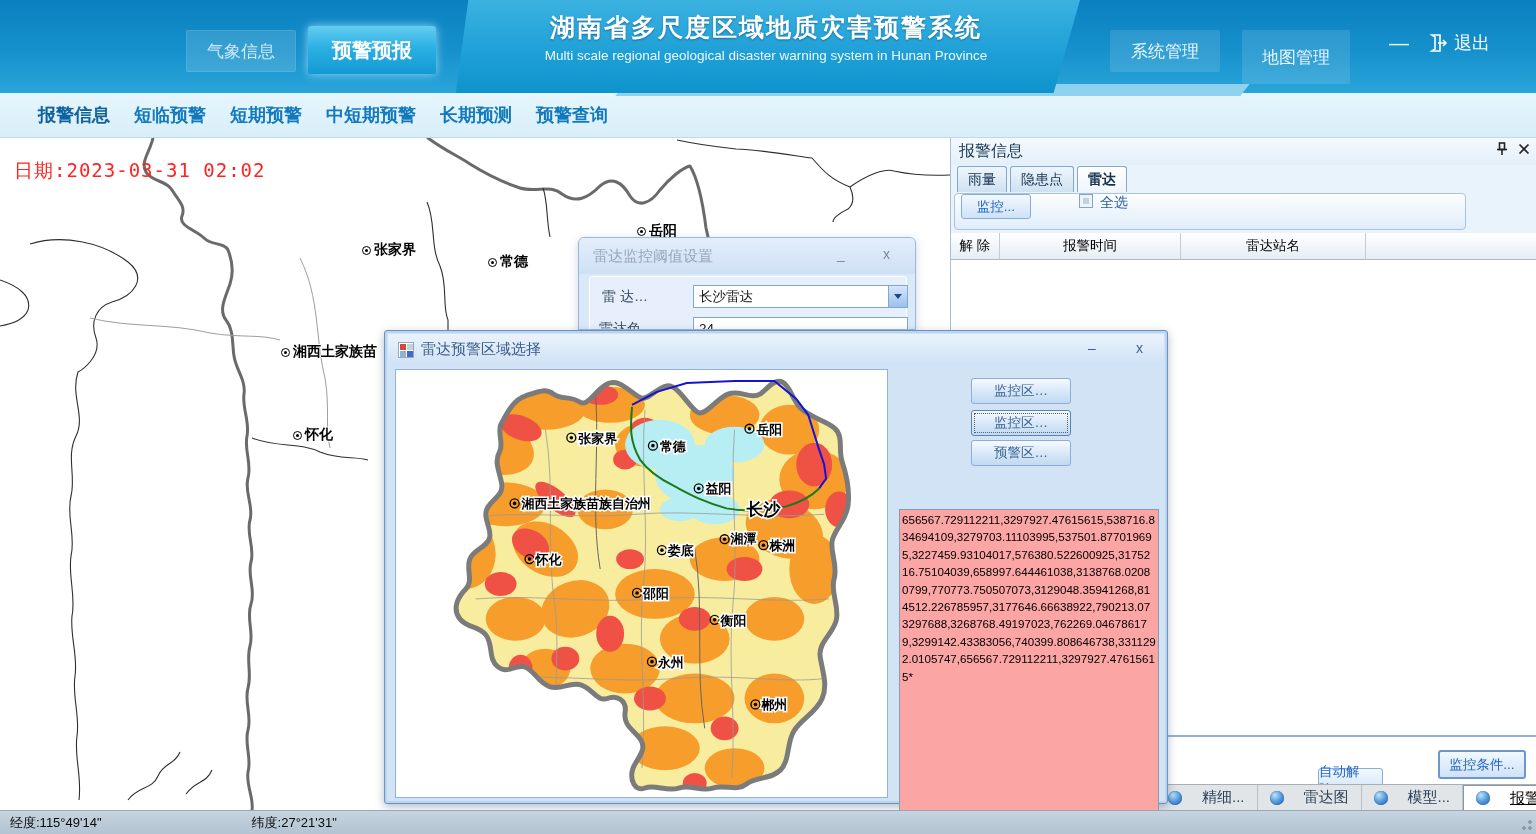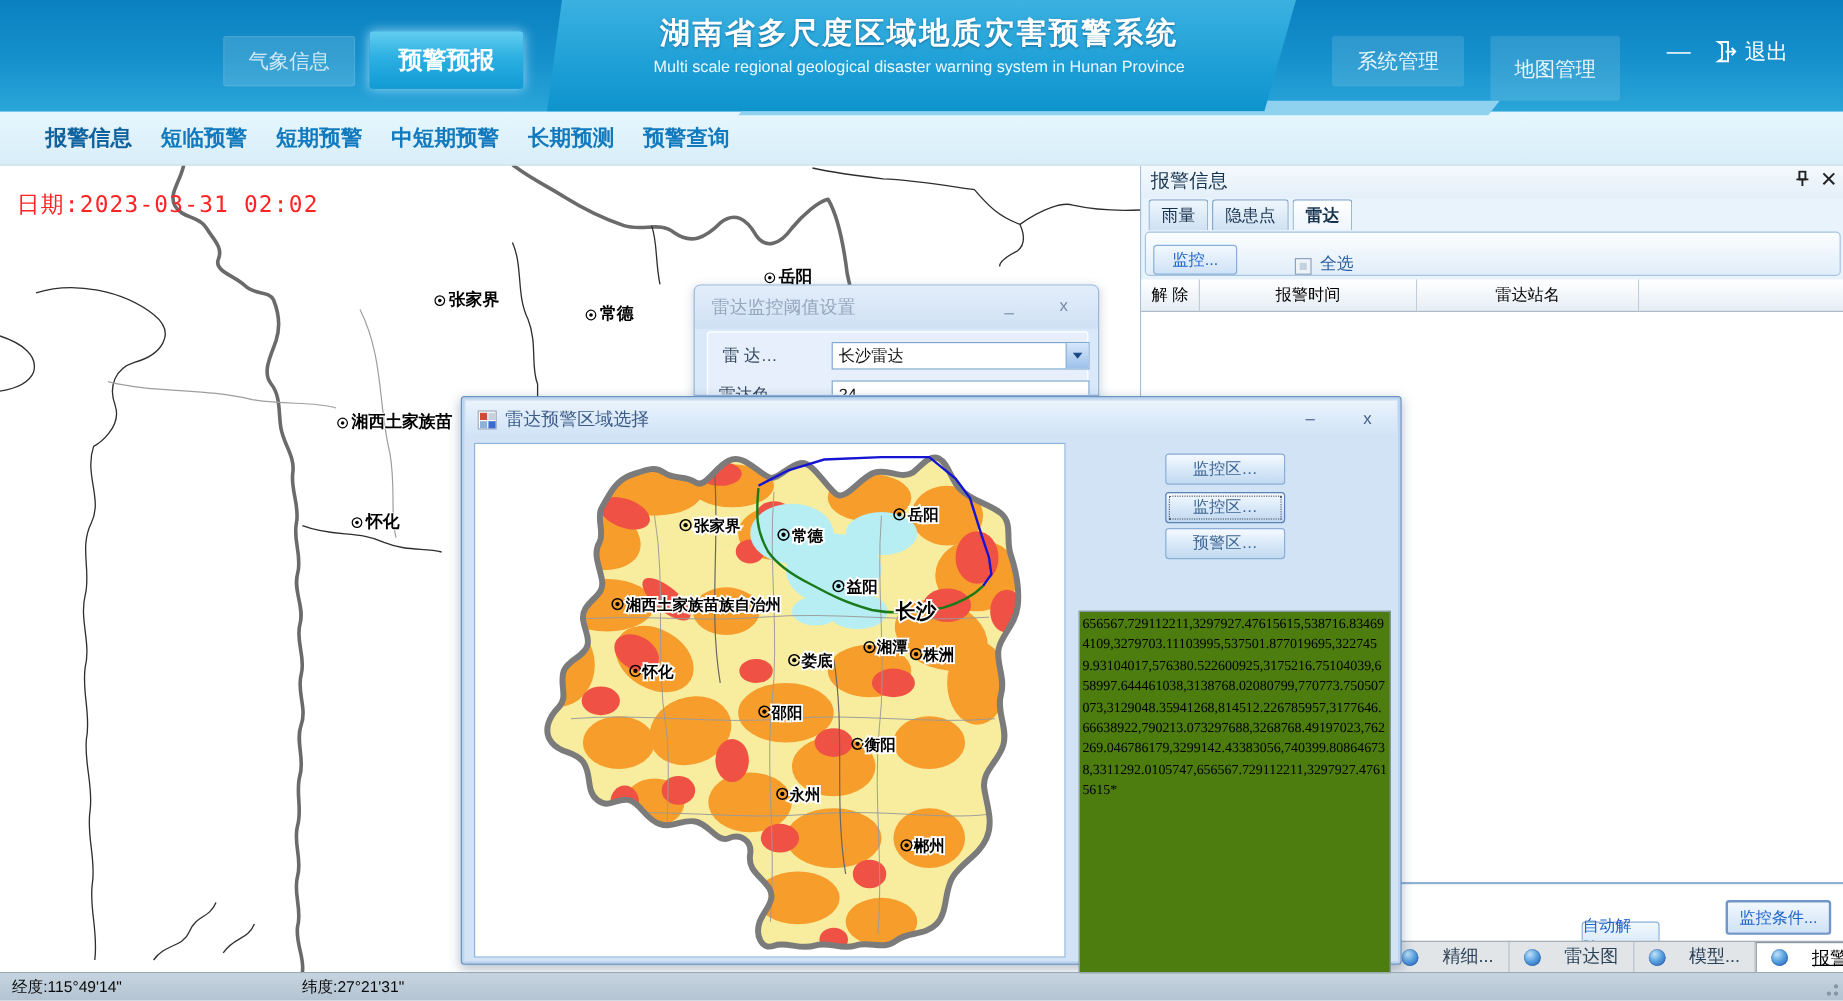--- a/index.html
+++ b/index.html
@@ -52,23 +52,23 @@
            background:#e9f3fb; border-left:1px solid #a8c0d6; z-index:5; }
   .alarm-title { position:absolute; left:0; top:0; width:100%; height:27px;
                  background:linear-gradient(180deg,#f4f9fd,#e4eff9); display:flex; align-items:center;
                  padding-left:8px; font-size:16px; color:#15344f; }
   .alarm-title .icons { position:absolute; right:6px; top:4px; display:flex; gap:10px; align-items:center; }
   .alarm-tabs { position:absolute; left:6px; top:28px; height:26px; display:flex; gap:3px; }
   .atab { border:1px solid #86a8cc; border-bottom:none; border-radius:3px 3px 0 0;
           background:linear-gradient(180deg,#eef6fd,#cfe1f2); padding:0 10px; font-size:14px;
           color:#16324e; display:flex; align-items:center; cursor:pointer; }
   .atab.active { background:linear-gradient(180deg,#ffffff,#eef5fc); font-weight:bold; }
-  .alarm-toolbar { position:absolute; left:3px; top:55px; width:580px; height:37px;
+  .alarm-toolbar { position:absolute; left:3px; top:55px; width:512px; height:37px;
                    border:1px solid #a8c4e0; border-radius:4px;
-                   background:linear-gradient(180deg,#fcfeff,#e0edf9); display:flex; align-items:flex-end; }
+                   background:linear-gradient(180deg,#fcfeff,#e0edf9); display:flex; align-items:flex-start; }
   .btn-blue { border:1px solid #88aed8; border-radius:3px; font-size:13.5px; color:#1c64c8;
               background:linear-gradient(180deg,#f2f8fe,#cfe2f6); display:flex; align-items:center;
               justify-content:center; cursor:pointer; }
   .monitor-btn { width:70px; height:25px; margin-left:6px; }
   .chk { width:14px; height:14px; border:1px solid #8aa4c0; background:#eef3f8; margin-left:48px; position:relative; cursor:pointer; }
   .chk::after { content:''; position:absolute; inset:3px; background:#c4d1df; }
   .chk-label { margin-left:7px; font-size:14px; color:#2a5e9e; }
   .grid-head { position:absolute; left:0; top:95px; width:586px; height:27px; display:flex; }
   .gh-cell { background:linear-gradient(180deg,#ffffff,#e6edf4); border-right:1px solid #c3ccd8;
              border-bottom:1px solid #aeb9c6; display:flex; align-items:center; justify-content:center;
@@ -119,22 +119,22 @@
   .dlg2-title .ctrl { position:absolute; top:6px; font-size:14px; color:#44608a; cursor:pointer; }
   .formicon { width:16px; height:16px; background:#fff; border:1px solid #9aa8ba; position:relative; }
   .formicon i { position:absolute; width:6px; height:6px; }
   .map-panel { position:absolute; left:10px; top:38px; width:493px; height:429px; background:#fff;
                border:1px solid #8fb4dc; }
   .dlg2-right { position:absolute; left:509px; top:38px; width:266px; height:429px; }
   .zone-btn { position:absolute; left:77px; width:100px; height:26px; border:1px solid #8aaed8; border-radius:3px;
               background:linear-gradient(180deg,#f6faff,#d6e7f8 55%,#c2d9f0); font-size:13.5px; color:#3c6492;
               display:flex; align-items:center; justify-content:center; cursor:pointer; }
   .zone-btn.focused { outline:1px dotted #55606e; outline-offset:-4px; border-color:#5a82b4; }
-  .coords { position:absolute; left:5px; top:140px; width:260px; height:322px; background:#4d7c0f;
-            border:1px solid #8a9ab0; font-family:Liberation Serif, serif; font-size:11.6px;
+  .coords { position:absolute; left:5px; top:140px; width:260px; height:322px; background:#fca5a5;
+            border:1px solid #8a9ab0; font-family:Liberation Sans, sans-serif; font-size:11.6px;
             line-height:1.5; color:#000; padding:1px 2px; word-break:break-all; overflow:hidden; }
 
   
   .statusbar { position:absolute; left:0; top:810px; width:1536px; height:24px;
                background:linear-gradient(180deg,#c6d4e0,#b3c3d1); border-top:1px solid #98a8b6;
                display:flex; align-items:center; font-size:13px; color:#0a0a0a; z-index:45; }
   .grip { position:absolute; right:3px; bottom:3px; width:14px; height:14px;
           background:
             radial-gradient(circle at 11px 11px,#8a98a6 1.5px,transparent 2px),
             radial-gradient(circle at 11px 5px,#8a98a6 1.5px,transparent 2px),

